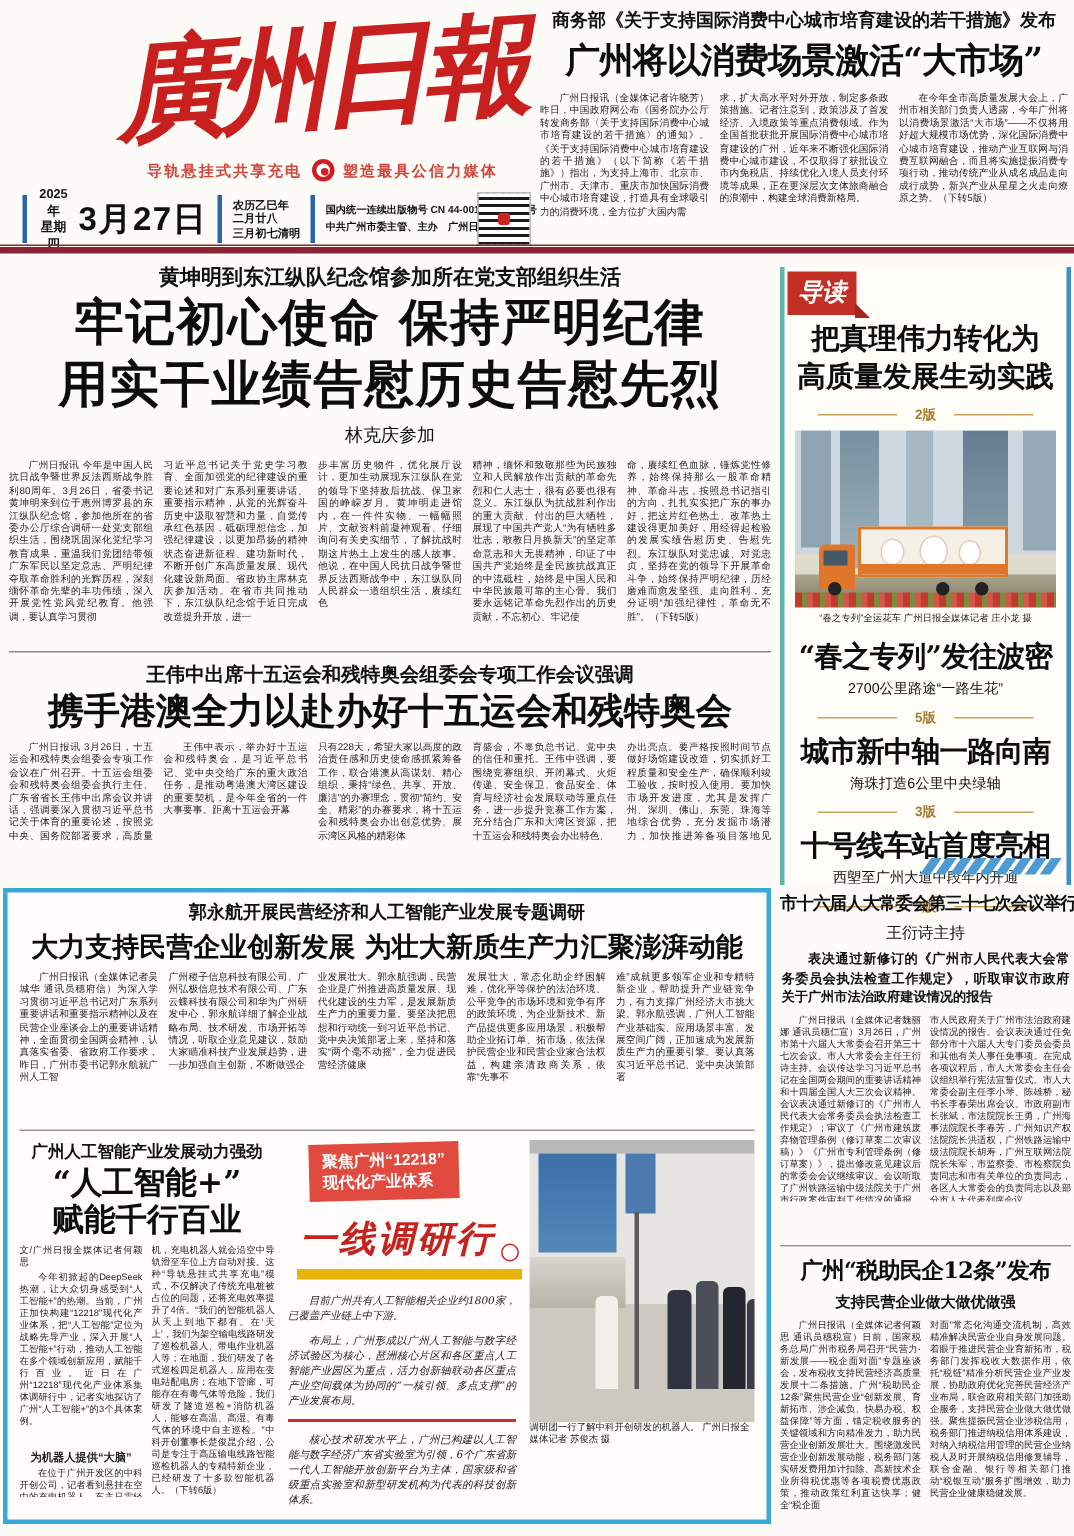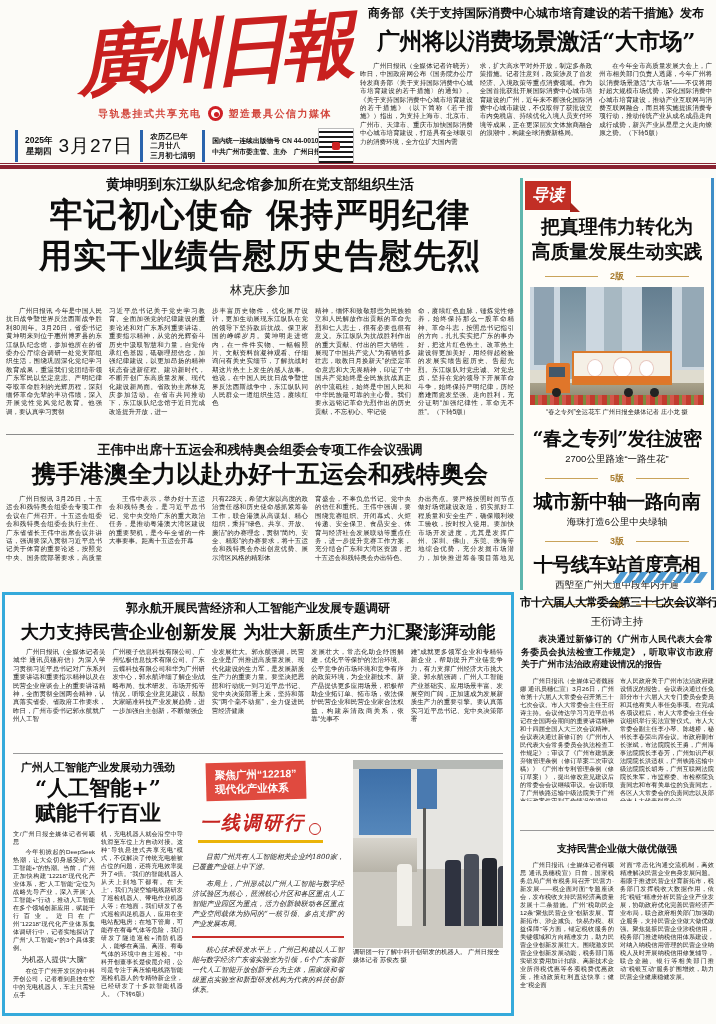--- a/index.html
+++ b/index.html
@@ -10,21 +10,21 @@
       font-family:"DejaVu Serif",serif;font-weight:bold;font-style:italic;font-size:74px;line-height:112px;
       text-align:center;letter-spacing:-6px;transform:rotate(-4deg);}
   .slogan{position:absolute;left:70px;top:106px;width:290px;display:flex;align-items:center;justify-content:center;
       gap:6px;color:#d2463c;font-size:10px;font-weight:bold;letter-spacing:1.5px;}
   .logo-dot{width:15px;height:15px;border-radius:50%;background:#cf1f25;position:relative;flex:0 0 auto;}
   .logo-dot i{position:absolute;left:3px;top:3px;width:9px;height:9px;border-radius:50%;background:#fff;}
   .logo-dot b{position:absolute;left:6px;top:6px;width:5px;height:5px;border-radius:50%;background:#cf1f25;}
   .dateline{position:absolute;left:8px;top:127px;width:350px;height:38px;display:flex;align-items:center;}
   .dl-sep{width:3px;height:32px;background:#2a64ad;margin:0 7px;flex:0 0 auto;}
   .dl-a{font-size:8.5px;font-weight:bold;text-align:center;line-height:11px;}
-  .dl-date{font-size:19px;font-weight:normal;letter-spacing:1px;white-space:nowrap;}
+  .dl-date{font-size:22px;font-weight:bold;letter-spacing:1px;white-space:nowrap;}
   .dl-lunar{font-size:7.5px;font-weight:bold;line-height:9.5px;white-space:nowrap;}
   .dl-pub{font-size:6.8px;font-weight:bold;line-height:11px;white-space:nowrap;}
   .qr{position:absolute;left:318px;top:128px;width:34px;height:34px;border:1px solid #bbb;background:
       repeating-linear-gradient(0deg,#1a1a1a 0 2px,#fff 2px 5px),
       repeating-linear-gradient(90deg,#1a1a1a 0 2px,rgba(255,255,255,.55) 2px 5px);position:absolute;}
   .qr i{position:absolute;left:13px;top:13px;width:8px;height:8px;background:#c22;border-radius:2px;}
   .rule-maroon{position:absolute;left:0;top:163px;width:716px;height:6px;
       background:linear-gradient(#8a2332 0 1px,transparent 1px 2px,#8a2332 2px 6px);}
   
   .kicker{font-weight:bold;text-align:center;}
@@ -56,26 +56,26 @@
   .artD .headline{font-size:18px;line-height:24px;margin:3px 0 4px;}
   .artD .cols{height:98px;}
   .boxdiv{height:1px;background:#999;margin:7px 0 6px;}
   .botrow{display:flex;gap:9px;height:236px;}
   .aiw{width:170px;flex:0 0 auto;}
   .aiw .kicker{font-size:11px;}
   .aiw .headline{font-size:21px;line-height:25px;}
   .aiw .cols{margin-top:5px;height:168px;gap:6px;}
   .aiw .col{font-size:6.2px;line-height:8px;}
   .ai-by{margin:0 0 2px;}
-  .ai-sub{font-weight:normal;font-size:7.5px;text-align:center;margin:4px 0 3px;}
+  .ai-sub{font-weight:bold;font-size:7.5px;text-align:center;margin:16px 0 3px;}
   .focusw{width:152px;flex:0 0 auto;}
   .fbadge{background:#e04a3f;color:#fff;font-weight:bold;font-size:10.5px;line-height:14px;
       padding:5px 9px;width:max-content;margin:2px 0 0 14px;transform:rotate(-1.5deg);}
-  .stamp{color:#c5231f;font-size:19px;font-weight:900;font-style:italic;letter-spacing:2px;
-      border-bottom:3px solid #eab308;padding:6px 2px 4px;width:max-content;margin:4px 0 0 6px;
+  .stamp{color:#c5231f;font-size:24px;font-weight:900;font-style:italic;letter-spacing:2px;
+      border-bottom:7px solid #eab308;padding:6px 2px 4px;width:max-content;margin:4px 0 0 6px;
       font-family:"DejaVu Serif",serif;display:flex;align-items:flex-end;gap:4px;}
   .stamp .ring{width:10px;height:10px;border:1.5px solid #c5231f;border-radius:50%;flex:0 0 auto;margin-bottom:1px;}
   .notes{margin-top:9px;font-family:"DejaVu Serif",serif;font-style:italic;font-size:7px;line-height:10px;
       color:#222;text-align:justify;}
   .notes p{margin:0 0 7px;text-indent:2em;}
   .reddiv{height:2px;background:#c9302c;margin:2px 0 7px;}
   .photow{flex:1;display:flex;flex-direction:column;}
   .caption{font-size:6.3px;line-height:8px;color:#222;}
   
   .labphoto{position:relative;height:188px;background:linear-gradient(180deg,#e6e5e1 0 58%,#ccc9c1 58% 100%);overflow:hidden;}
@@ -365,20 +365,21 @@
     <div class="summary ind">表决通过新修订的《广州市人民代表大会常务委员会执法检查工作规定》，听取审议市政府关于广州市法治政府建设情况的报告</div>
     <div class="cols">
       <div class="col ind">广州日报讯（全媒体记者魏丽娜 通讯员穗仁宣）3月26日，广州市第十六届人大常委会召开第三十七次会议。市人大常委会主任王衍诗主持。会议传达学习习近平总书记在全国两会期间的重要讲话精神和十四届全国人大三次会议精神。会议表决通过新修订的《广州市人民代表大会常务委员会执法检查工作规定》；审议了《广州市建筑废弃物管理条例（修订草案二次审议稿）》《广州市专利管理条例（修订草案）》，提出修改意见建议后的常委会会议继续审议。会议听取了广州铁路运输中级法院关于广州市行政案件审判工作情况的通报，听取和审议了</div>
       <div class="col">市人民政府关于广州市法治政府建设情况的报告。会议表决通过任免部分市十六届人大专门委员会委员和其他有关人事任免事项。在完成各项议程后，市人大常委会主任会议组织举行宪法宣誓仪式。市人大常委会副主任李小琴、陈雄桥，秘书长李春荣出席会议。市政府副市长张斌，市法院院长王勇，广州海事法院院长李春芳，广州知识产权法院院长洪适权，广州铁路运输中级法院院长胡寿，广州互联网法院院长朱军，市监察委、市检察院负责同志和市有关单位的负责同志，各区人大常委会的负责同志以及部分市人大代表列席会议。</div>
     </div>
   </section>
 
   <div class="eline"></div>
 
   <section class="artF">
+    <div class="headline">广州“税助民企12条”发布</div>
     <div class="sub">支持民营企业做大做优做强</div>
     <div class="cols">
       <div class="col ind">广州日报讯（全媒体记者何颖思 通讯员穗税宣）日前，国家税务总局广州市税务局召开“民营力·新发展——税企面对面”专题座谈会，发布税收支持民营经济高质量发展十二条措施。广州“税助民企12条”聚焦民营企业“创新发展、育新拓市、涉企减负、快易办税、权益保障”等方面，锚定税收服务的关键领域和方向精准发力，助力民营企业创新发展壮大。围绕激发民营企业创新发展动能，税务部门落实研发费用加计扣除、高新技术企业所得税优惠等各项税费优惠政策，推动政策红利直达快享；健全“税企面</div>
       <div class="col">对面”常态化沟通交流机制，高效精准解决民营企业自身发展问题。着眼于推进民营企业育新拓市，税务部门发挥税收大数据作用，依托“税链”精准分析民营企业产业发展，协助政府优化完善民营经济产业布局，联合政府相关部门加强助企服务，支持民营企业做大做优做强。聚焦提振民营企业涉税信用，税务部门推进纳税信用体系建设，对纳入纳税信用管理的民营企业纳税人及时开展纳税信用修复辅导，联合金融、银行等相关部门推动“税银互动”服务扩围增效，助力民营企业健康稳健发展。</div>
     </div>
   </section>
 
 </div>
 
 </body></html>

